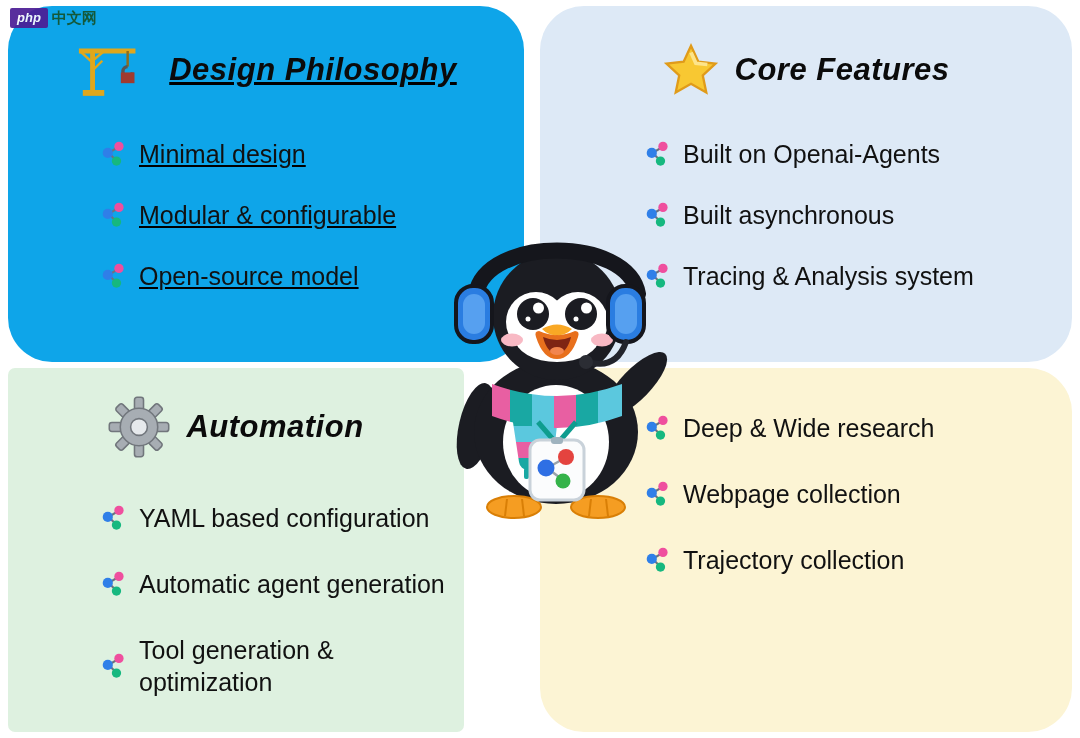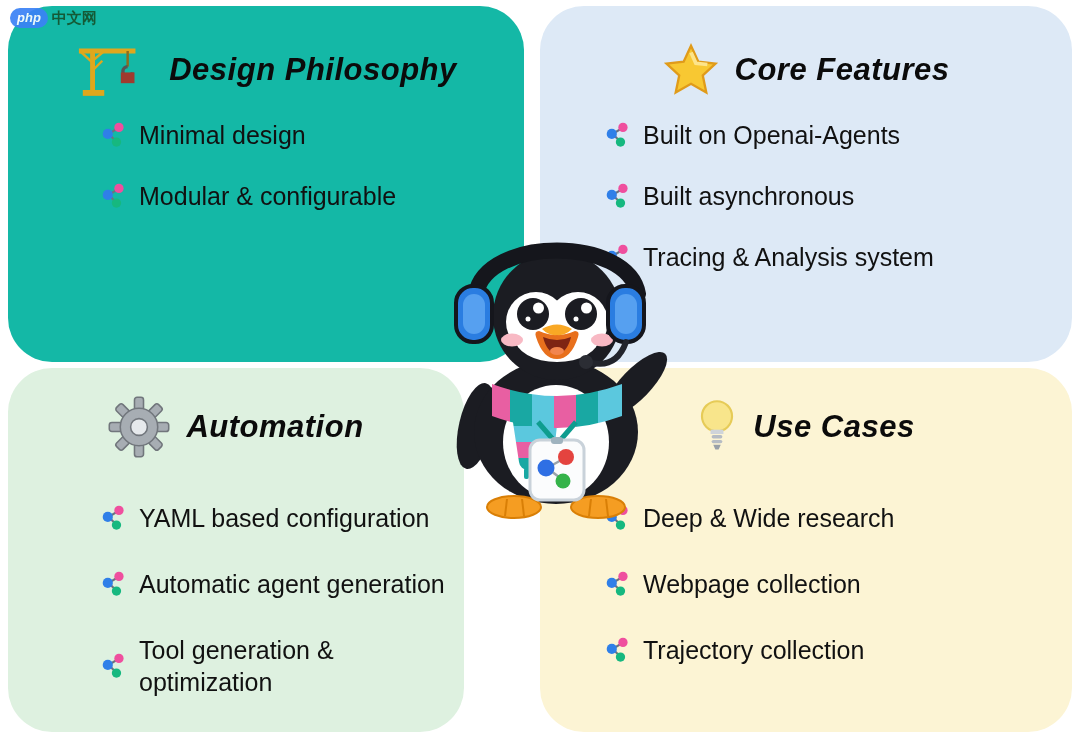--- a/index.html
+++ b/index.html
@@ -1,41 +1,41 @@
 <!DOCTYPE html>
 <html><head>
 <meta charset="utf-8">
 <style>
   html,body{margin:0;padding:0;background:#ffffff;}
   .page{position:relative;width:1080px;height:738px;background:#ffffff;overflow:hidden;
         font-family:"Liberation Sans", sans-serif;}
 
   
   .watermark{position:absolute;left:10px;top:8px;display:flex;align-items:center;gap:4px;z-index:5;opacity:.92;}
-  .wm-pill{background:#3b82f6;color:#ffffff;font-weight:bold;font-style:italic;
-           font-size:13px;line-height:13px;padding:3px 7px 4px;border-radius:10px;}
+  .wm-pill{background:#4c1d95;color:#ffffff;font-weight:bold;font-style:italic;
+           font-size:13px;line-height:13px;padding:3px 7px 4px;border-radius:2px;}
   .wm-cn{color:#14532d;font-weight:bold;font-size:15px;}
 
   
   .quadrant{position:absolute;border-radius:44px;box-sizing:border-box;}
   .q-design{left:8px;top:6px;width:516px;height:356px;}
   .q-core{left:540px;top:6px;width:532px;height:356px;}
-  .q-auto{left:8px;top:368px;width:456px;height:364px;}
+  .q-auto{left:8px;top:368px;width:456px;height:364px;border-radius:7px;}
   .q-use{left:540px;top:368px;width:532px;height:364px;}
 
   .q-header{display:flex;align-items:center;justify-content:center;gap:16px;}
   .q-top .q-header{margin-top:34px;height:60px;}
   .q-bottom .q-header{margin-top:28px;height:62px;}
   .q-title{margin:0;font-style:italic;font-weight:bold;font-size:31px;color:#0b0b0b;letter-spacing:.5px;}
 
   .q-list{list-style:none;margin:0;padding:0;}
-  .q-top .q-list{margin-top:19px;}
+  .q-top .q-list{margin-top:38px;}
   .q-bottom .q-list{margin-top:44px;}
   .q-left .q-list{padding-left:92px;}
-  .q-right .q-list{padding-left:64px;}
+  .q-right .q-list{padding-left:104px;}
   .q-item{display:flex;align-items:center;gap:13px;font-size:25px;color:#111;line-height:32px;}
   .q-top .q-item{margin-bottom:29px;}
   .q-bottom .q-item{margin-bottom:34px;}
   .bullet{width:26px;height:26px;flex:0 0 26px;}
 
   .q-icon{display:flex;align-items:center;justify-content:center;}
 
   
   .mascot{position:absolute;left:430px;top:228px;width:240px;height:292px;z-index:4;}
 </style>
@@ -54,21 +54,21 @@
   </defs>
 </svg>
 
 <div class="page">
 
   <div class="watermark">
     <span class="wm-pill">php</span>
     <span class="wm-cn">中文网</span>
   </div>
 
-  <section class="quadrant q-design q-top q-left" style="background: #14b8a6;">
+  <section class="quadrant q-design q-top q-left" style="background: #0ea5e9; text-decoration: underline;">
     <div class="q-header">
       <span class="q-icon">
         <svg viewBox="0 0 80 56" width="78" height="55">
           <g stroke="#dfa71d" stroke-width="5" fill="none">
             <line x1="18" y1="8" x2="18" y2="50"></line>
             <line x1="4" y1="8" x2="62" y2="8"></line>
           </g>
           <g stroke="#dfa71d" stroke-width="2.5" fill="none">
             <line x1="18" y1="18" x2="30" y2="8"></line>
             <line x1="18" y1="28" x2="28" y2="18"></line>
@@ -88,20 +88,26 @@
             <use href="#molecule"></use>
           </svg>
         <span>Minimal design</span>
       </li>
       <li class="q-item">
         <svg class="bullet" viewBox="0 0 24 24">
             <use href="#molecule"></use>
           </svg>
         <span>Modular &amp; configurable</span>
       </li>
+      <li class="q-item">
+        <svg class="bullet" viewBox="0 0 24 24">
+            <use href="#molecule"></use>
+          </svg>
+        <span>Open-source model</span>
+      </li>
     </ul>
   </section>
 
   <section class="quadrant q-core q-top q-right" style="background: rgb(221, 233, 246);">
     <div class="q-header">
       <span class="q-icon">
         <svg viewBox="0 0 24 24" width="56" height="56">
           <path d="M12 1.6l3.15 6.85 7.35.85-5.45 5.05 1.5 7.25L12 17.9 5.45 21.6 6.95 14.35 1.5 9.3l7.35-.85z" fill="#f8c832" stroke="#e09b1a" stroke-width="1"></path>
           <path d="M12 4.5l2.1 4.6 4.9.55" fill="none" stroke="#fde48a" stroke-width="1.6"></path>
         </svg>
@@ -166,32 +172,20 @@
       <li class="q-item">
         <svg class="bullet" viewBox="0 0 24 24">
             <use href="#molecule"></use>
           </svg>
         <span>Tool generation &amp; optimization</span>
       </li>
     </ul>
   </section>
 
   <section class="quadrant q-use q-bottom q-right" style="background: rgb(252, 244, 212);">
-    <div class="q-header">
-      <span class="q-icon">
-        <svg viewBox="0 0 36 54" width="40" height="58">
-          <circle cx="18" cy="17" r="14" fill="#f8e58b" stroke="#e6cb57" stroke-width="2"></circle>
-          <path d="M12 29.5 h12 v4 h-12 z" fill="#cfd4da"></path>
-          <rect x="13" y="34.5" width="10" height="3.2" rx="1.6" fill="#b6bcc4"></rect>
-          <rect x="13" y="39" width="10" height="3.2" rx="1.6" fill="#b6bcc4"></rect>
-          <path d="M14.5 43.5 h7 l-2 4.5 h-3 z" fill="#99a0a8"></path>
-        </svg>
-      </span>
-      <h2 class="q-title">Use Cases</h2>
-    </div>
     <ul class="q-list">
       <li class="q-item">
         <svg class="bullet" viewBox="0 0 24 24">
             <use href="#molecule"></use>
           </svg>
         <span>Deep &amp; Wide research</span>
       </li>
       <li class="q-item">
         <svg class="bullet" viewBox="0 0 24 24">
             <use href="#molecule"></use>

